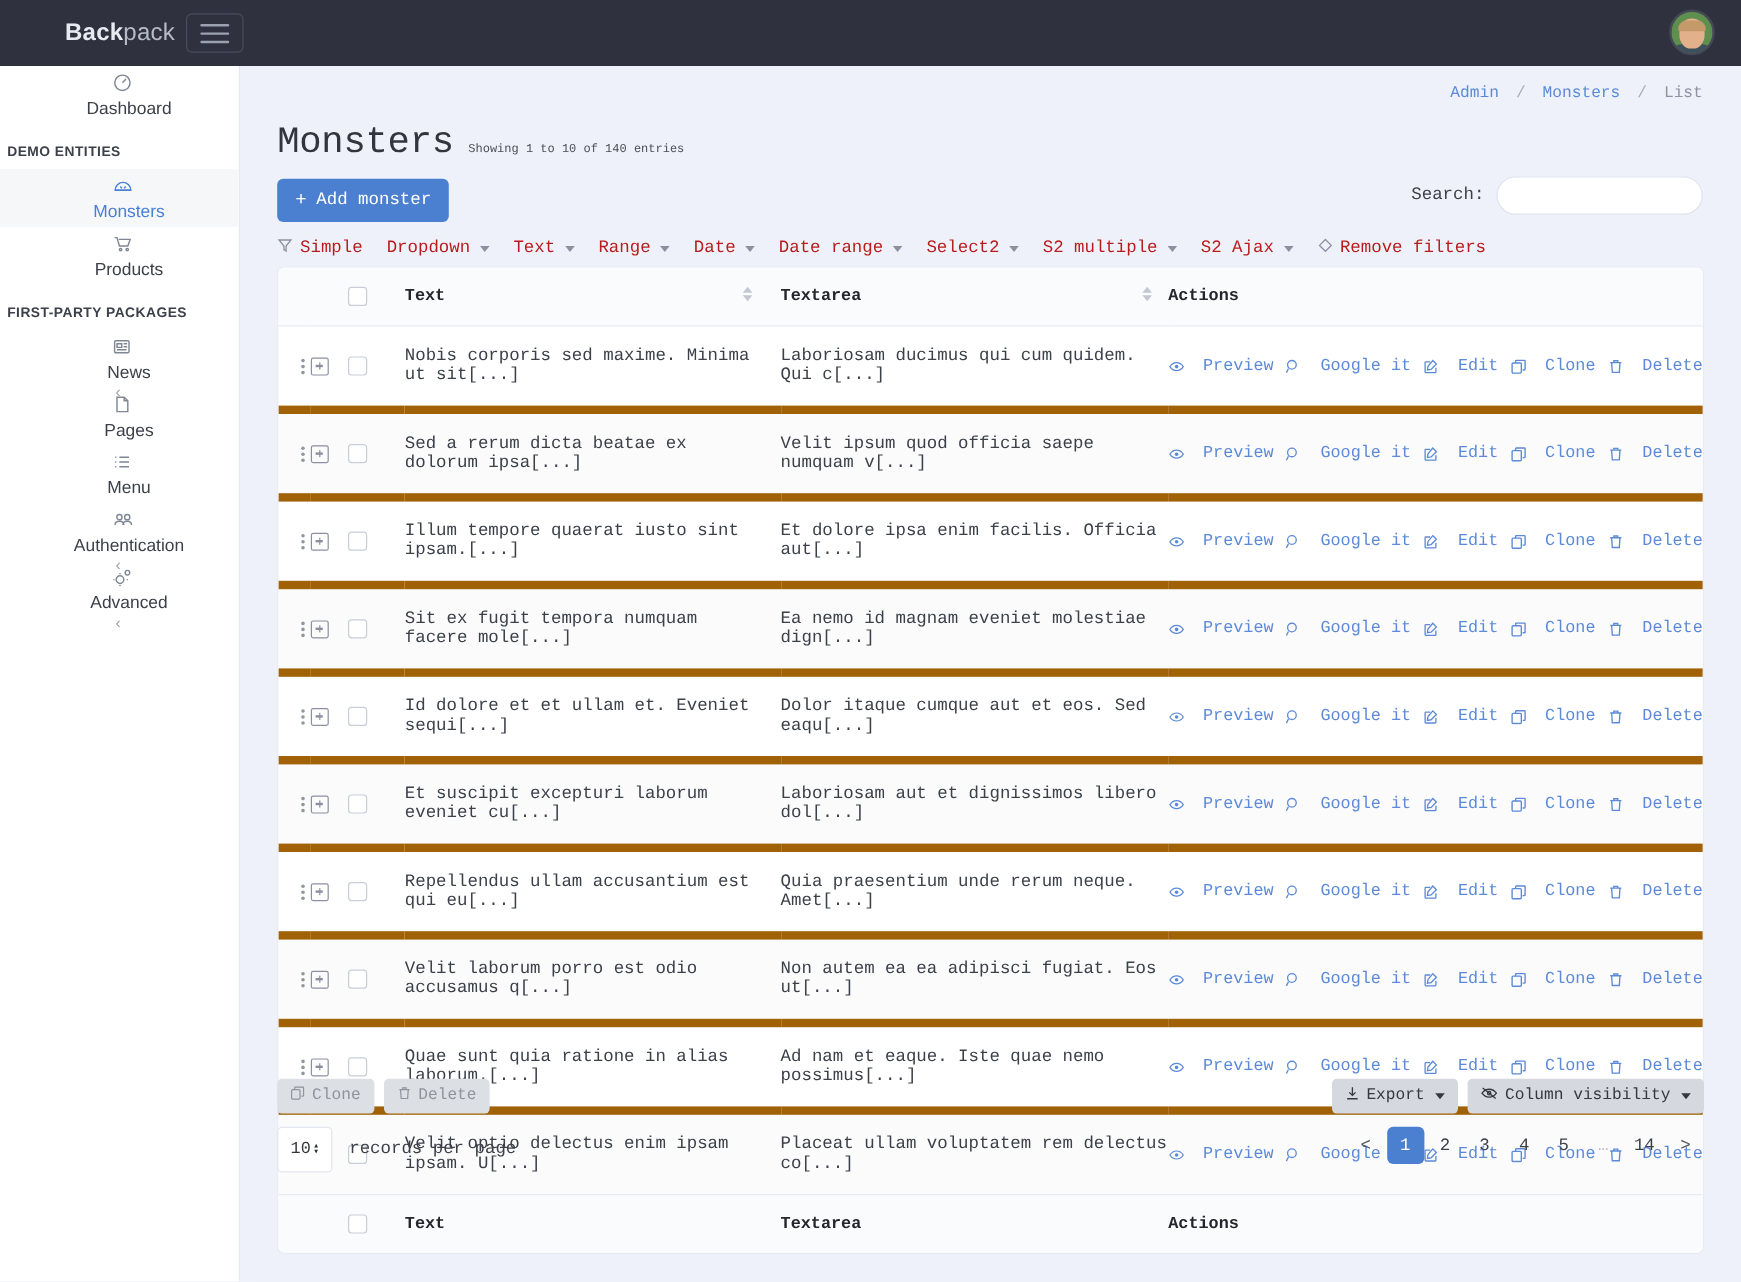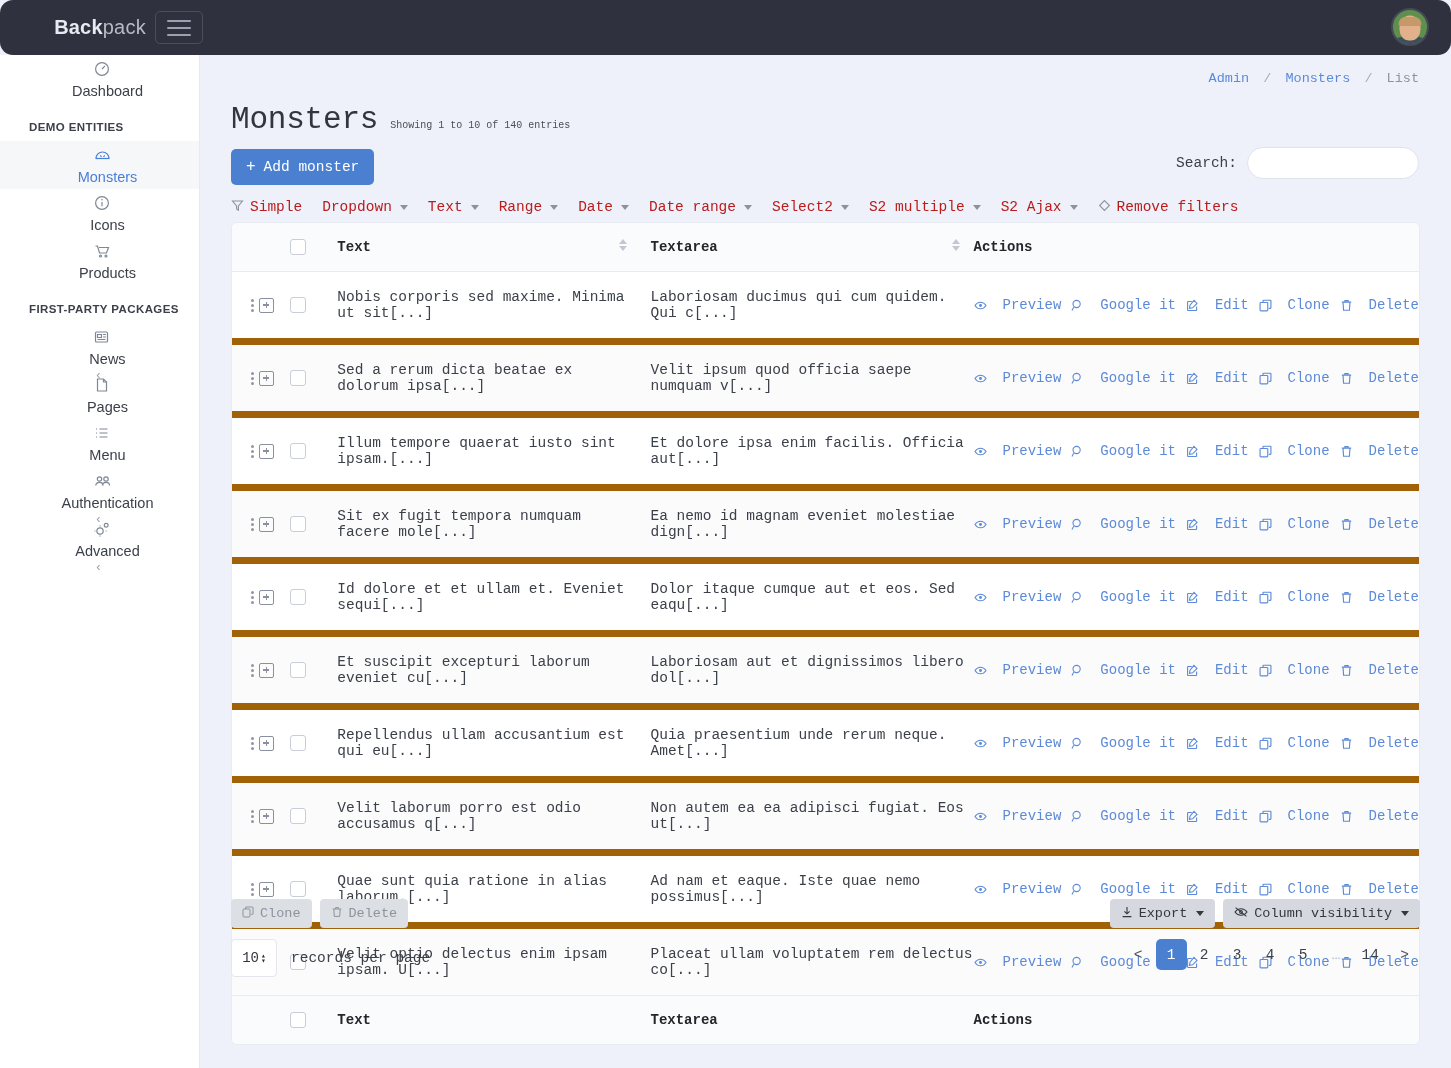--- a/index.html
+++ b/index.html
@@ -12,21 +12,20 @@
   }
   body { position: relative; }
 
   
   .topbar {
     position: absolute; top: 0; left: 0;
     width: 1451px; height: 55px;
     background: #2f323e;
     display: flex; align-items: center;
     z-index: 30;
-    border-radius: 13px;
   }
   .brand {
     width: 200px;
     text-align: center;
     font-size: 20px;
     color: #c9cdd6;
     letter-spacing: .2px;
     user-select: none;
   }
   .brand b { color: #e7eaf0; font-weight: 700; }
@@ -98,21 +97,21 @@
   .nav-item .lbl { flex: 1; }
   .nav-item .caret {
     color: #9aa1ae; font-size: 13px; margin-right: 18px;
   }
   .nav-item.active {
     background: #f6f7f9;
     color: #4a7fd6;
   }
   .nav-item.active .ico { color: #4a7fd6; }
   .nav-head {
-    padding: 18px 16px 8px 29px;
+    padding: 18px 16px 8px 6px;
     font-size: 11.5px;
     font-weight: 700;
     letter-spacing: .4px;
     color: #3c4049;
     text-transform: uppercase;
   }
 
   
   .main {
     position: absolute; top: 59px; left: 200px;
@@ -379,30 +378,20 @@
     <span class="ico">
       <svg width="17" height="16" viewBox="0 0 17 16" fill="none" stroke="currentColor" stroke-width="1.2">
         <path d="M2 11.5c0-3.6 2.9-6.5 6.5-6.5S15 7.9 15 11.5z"></path>
           <path d="M2 11.5h13"></path>
           <path d="M6.3 8.4l1.2 1.6M10.7 8.4L9.5 10"></path>
       </svg>
     </span>
     <span class="lbl">Monsters</span>
   </div>
 
-  <div class="nav-item">
-    <span class="ico">
-      <svg width="16" height="16" viewBox="0 0 16 16" fill="none" stroke="currentColor" stroke-width="1.2">
-        <circle cx="8" cy="8" r="6.4"></circle>
-          <path d="M8 7v4.2"></path>
-          <circle cx="8" cy="4.8" r=".8" fill="currentColor" stroke="none"></circle>
-      </svg>
-    </span>
-    <span class="lbl">Icons</span>
-  </div>
 
   <div class="nav-item">
     <span class="ico">
       <svg width="17" height="16" viewBox="0 0 17 16" fill="none" stroke="currentColor" stroke-width="1.2">
         <path d="M1.5 3h2l2 7h7l2-5.5H5"></path>
           <circle cx="6.5" cy="13" r="1"></circle>
           <circle cx="12" cy="13" r="1"></circle>
       </svg>
     </span>
     <span class="lbl">Products</span>

